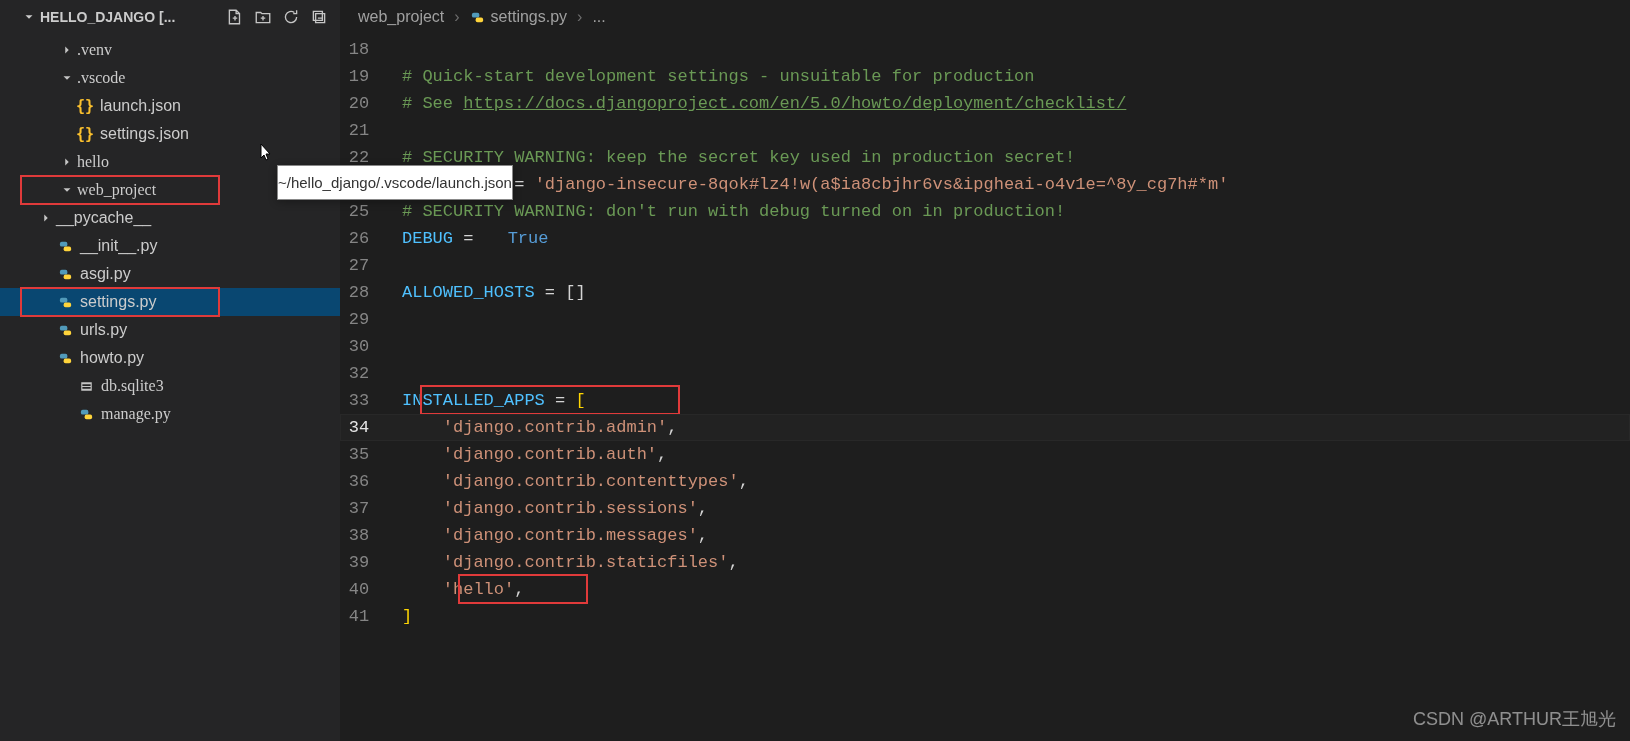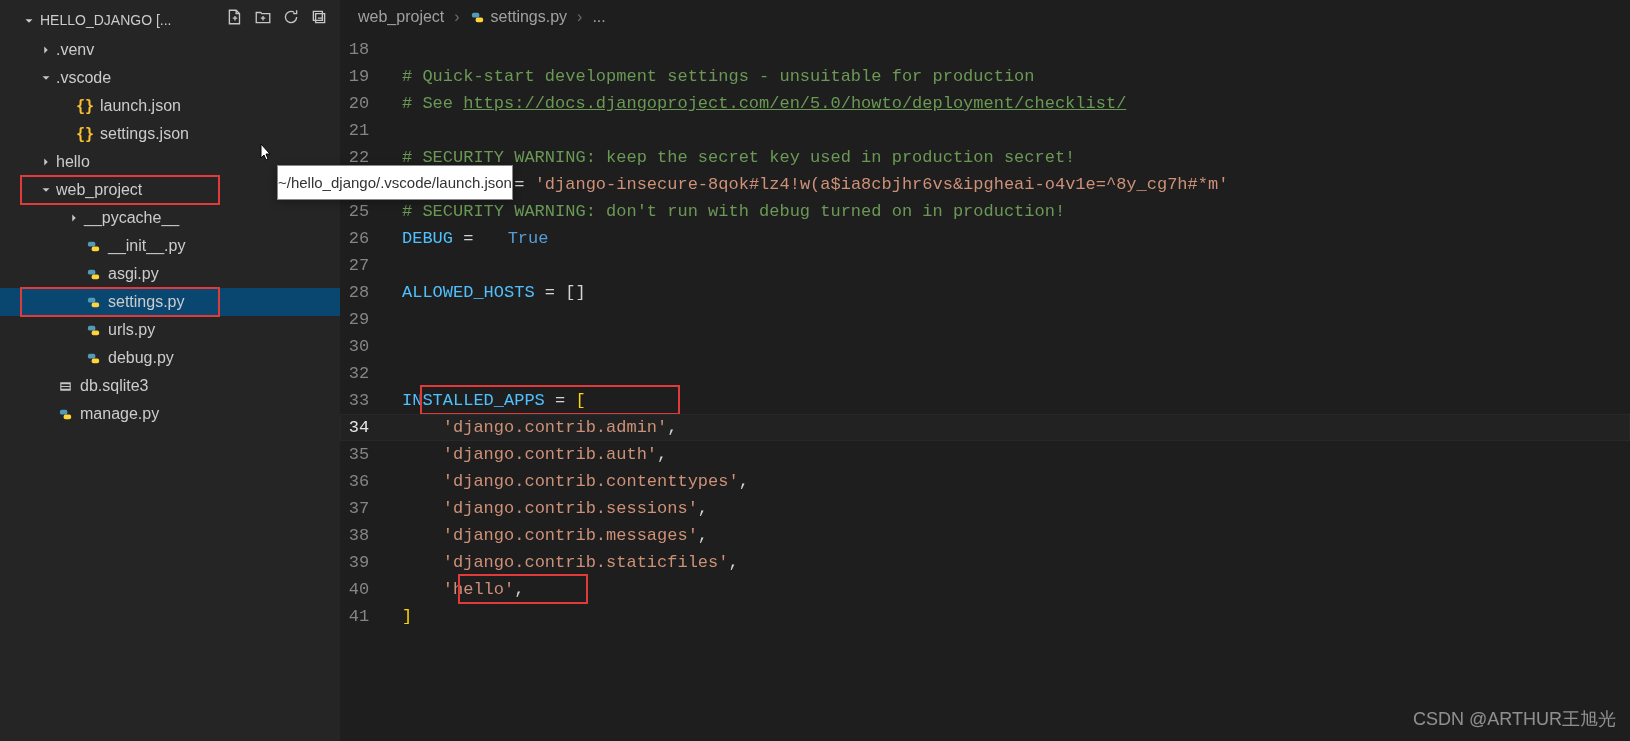--- a/index.html
+++ b/index.html
@@ -15,24 +15,24 @@
 }
 .sidebar {
   width: 340px;
   background: #252526;
   display: flex;
   flex-direction: column;
   font-size: 15px;
 }
 .explorer-header {
   display: flex;
-  align-items: flex-end;
+  align-items: center;
   padding: 6px 10px 6px 22px;
   text-transform: uppercase;
-  font-weight: 400;
+  font-weight: 700;
   font-size: 14px;
   color: #cccccc;
 }
 .explorer-header .title { flex: 1; white-space: nowrap; overflow: hidden; text-overflow: ellipsis; }
 .explorer-actions { display: flex; gap: 6px; margin-left: 8px; }
 .explorer-actions .action-icon {
   width: 22px; height: 22px;
   display: flex; align-items: center; justify-content: center;
   color: #c5c5c5;
   cursor: pointer;
@@ -60,23 +60,23 @@
   display: inline-flex;
   justify-content: center;
   margin-right: 6px;
   font-family: monospace;
   font-weight: bold;
 }
 .json-icon { color: #fbc02d; }
 .python-icon { color: #519aba; }
 .db-icon { color: #c5c5c5; }
 .tree-item .label { font-size: 16px; }
-.depth-0 { padding-left: 38px; }
+.depth-0 { padding-left: 59px; font-family: Liberation Serif, serif; }
 .depth-1 { padding-left: 58px; }
-.depth-2 { padding-left: 66px; }
+.depth-2 { padding-left: 38px; }
 .red-highlight {
   position: absolute;
   border: 2px solid #e03a3a;
   pointer-events: none;
 }
 .editor-pane {
   flex: 1;
   background: #1e1e1e;
   display: flex;
   flex-direction: column;
@@ -275,21 +275,21 @@
         <span class="label">urls.py</span>
       </div>
       <div class="tree-item depth-2">
         <span class="arrow"></span>
         <span class="file-icon python-icon">
           <svg width="15" height="15" viewBox="0 0 16 16">
             <rect x="2" y="3" width="8" height="5" rx="2" fill="#519aba"></rect>
             <rect x="6" y="8" width="8" height="5" rx="2" fill="#ffd43b"></rect>
           </svg>
         </span>
-        <span class="label">debug.py</span>
+        <span class="label">howto.py</span>
       </div>
       <div class="tree-item depth-0">
         <span class="arrow"></span>
         <span class="file-icon db-icon">
           <svg width="15" height="15" viewBox="0 0 16 16">
             <path fill="none" stroke="currentColor" stroke-width="1.2" d="M3 5h10M3 8h10M3 11h10M3 4h10v8H3z"></path>
           </svg>
         </span>
         <span class="label">db.sqlite3</span>
       </div>

